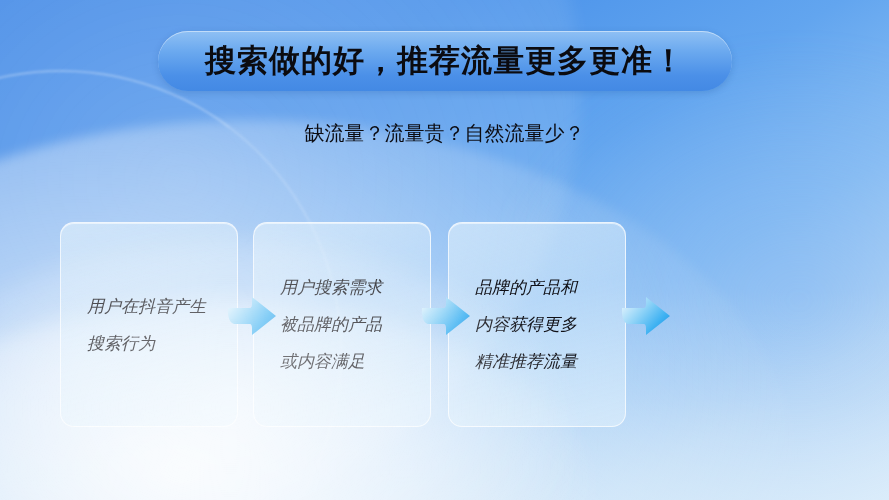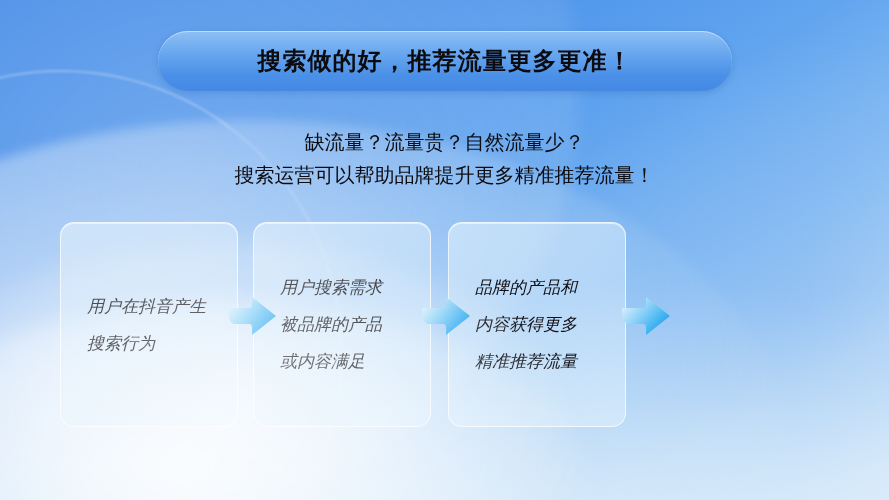--- a/index.html
+++ b/index.html
@@ -93,34 +93,33 @@
     height: 60px;
     border-radius: 34px;
     background: linear-gradient(180deg, #8fc0f4 0%, #6ba9ef 34%, #4b90e8 74%, #4389e4 100%);
     box-shadow: 0 2px 7px rgba(20,70,140,0.20), inset 0 1px 0 rgba(255,255,255,0.45);
     display: flex;
     align-items: center;
     justify-content: center;
   }
   .title-pill .title-text {
     color: #0b0b10;
-    font-size: 24px;
+    font-size: 31px;
     font-weight: bold;
     letter-spacing: 1px;
     white-space: nowrap;
   }
 
   
   .subtitle {
     position: absolute;
     left: 0;
     right: 0;
     top: 117px;
     text-align: center;
-    margin-top: 9px;
   }
   .subtitle .line {
     color: #0c0c12;
     font-size: 20px;
     font-weight: 500;
     line-height: 33px;
     white-space: nowrap;
   }
 
   
@@ -196,21 +195,20 @@
   <div class="bg-swoosh-a"></div>
   <div class="bg-bottom-fade"></div>
   <div class="bg-swoosh-c"></div>
 
   <div class="title-pill">
     <span class="title-text">搜索做的好，推荐流量更多更准！</span>
   </div>
 
   <div class="subtitle">
     <div class="line">缺流量？流量贵？自然流量少？</div>
-    <div class="line">搜索运营可以帮助品牌提升更多精准推荐流量！</div>
   </div>
 
   <div class="cards">
     <div class="card card-1">
       <div class="card-text">用户在抖音产生
 搜索行为</div>
     </div>
     <div class="card card-2">
       <div class="card-text">用户搜索需求
 被品牌的产品

